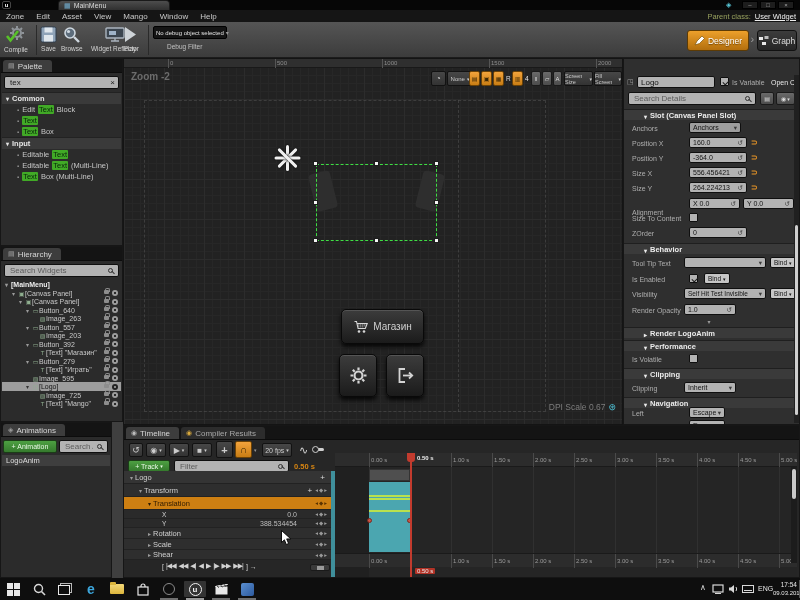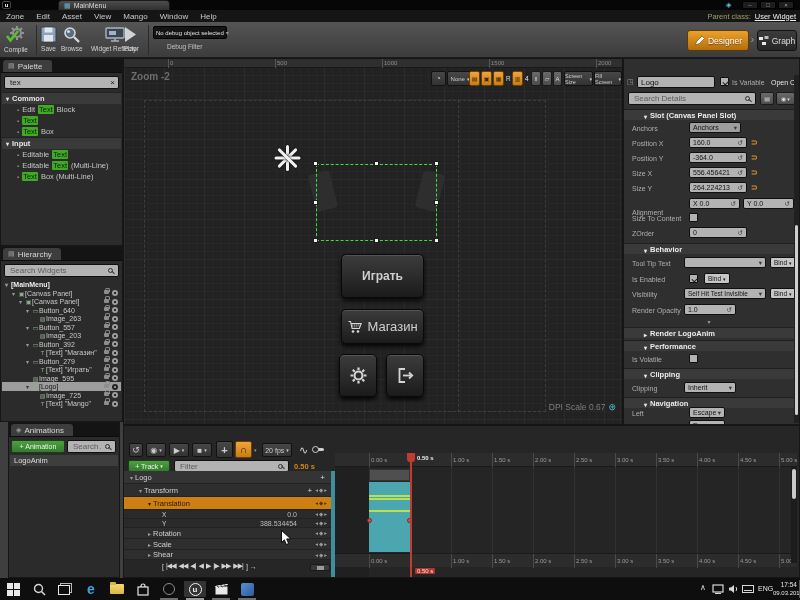--- a/index.html
+++ b/index.html
@@ -374,21 +374,21 @@
           <span class="wico">T</span>
           <span>[Text] "Mango"</span>
           <span class="rowicos">
             <span class="ico-lock"></span>
             <span class="ico-eye"></span>
           </span>
         </div>
       </div>
   </div>
 
-  <div class="panel" style="left:8px;top:422px;width:112px;height:156px">
+  <div class="panel" style="left:0;top:422px;width:112px;height:156px">
     <div class="ptabbar">
         <div class="ptab">
           <span class="tabico">◈</span>
           <span>Animations</span>
         </div>
       </div>
     <div class="abs" style="left:2px;top:17px;width:54px;height:13px;background:linear-gradient(#4da042,#357a2d);border:1px solid #1b3d17;border-radius:2px;color:#eafae6;font-size:7px;display:flex;align-items:center;justify-content:center">+ Animation</div>
     <div class="searchwrap" style="left:58px;top:17px;right:3px">
       <input placeholder="Search Animations" style="">
       <span class="mag"></span>
@@ -469,24 +469,21 @@
       <div class="hnd" style="left:-3px;top:-3px"></div>
       <div class="hnd" style="left:58px;top:-3px"></div>
       <div class="hnd" style="left:118px;top:-3px"></div>
       <div class="hnd" style="left:-3px;top:36px"></div>
       <div class="hnd" style="left:118px;top:36px"></div>
       <div class="hnd" style="left:-3px;top:74px"></div>
       <div class="hnd" style="left:58px;top:74px"></div>
       <div class="hnd" style="left:118px;top:74px"></div>
     </div>
 
-    <div class="mbtn" style="left:217px;top:195px;width:83px;height:44px;font-size:12px;font-weight:bold">
-        <span>Играть</span>
-      </div>
-    <div class="mbtn" style="left:217px;top:250px;width:83px;height:35px;font-size:13px">
+    <div class="mbtn" style="left:217px;top:250px;width:83px;height:35px;font-size:10px">
       <svg width="16" height="14">
           <path d="M1.5 1.5h2l1.6 7h7.2l1.9-5H4.2" fill="none" stroke="#d8d8d8" stroke-width="1.1"></path>
           <path d="M5.8 3.5v4M7.8 3.5v4M9.8 3.5v4M11.8 3.5v3" stroke="#d8d8d8" stroke-width=".6"></path>
           <circle cx="6" cy="11.5" r="1.3" fill="#d8d8d8"></circle>
           <circle cx="11" cy="11.5" r="1.3" fill="#d8d8d8"></circle>
         </svg>
       <span>Магазин</span>
     </div>
     <div class="mbtn" style="left:215px;top:295px;width:38px;height:43px">
       <svg width="19" height="19">
@@ -663,20 +660,30 @@
         <span>Escape</span>
         <span class="rst">▾</span>
       </div>
 
     <div class="abs" style="right:0;top:16px;bottom:1px;width:5px;background:#202020">
       <div class="abs" style="left:1px;right:1px;top:150px;height:190px;background:#cfcfcf;border-radius:2px"></div>
     </div>
   </div>
 
   <div class="panel" style="left:123px;top:425px;width:677px;height:153px;background:#262626">
+    <div class="ptabbar">
+      <div class="ptab">
+          <span class="tabico" style="color:#bcbcbc">◉</span>
+          <span>Timeline</span>
+        </div>
+      <div class="ptab" style="background:#2c2c2c;color:#a8a8a8">
+          <span class="tabico" style="color:#d9a93c">◉</span>
+          <span>Compiler Results</span>
+        </div>
+    </div>
 
     <div class="dbtn abs" style="left:5px;top:17px;width:14px;height:14px;font-size:9px">
         <span>↺</span>
       </div>
     <div class="dbtn abs" style="left:22px;top:17px;width:20px;height:14px;font-size:8px">
         <span>◉</span>
         <span style="font-size:5px">▾</span>
       </div>
     <div class="dbtn abs" style="left:45px;top:17px;width:20px;height:14px;font-size:8px">
         <span>▶</span>

